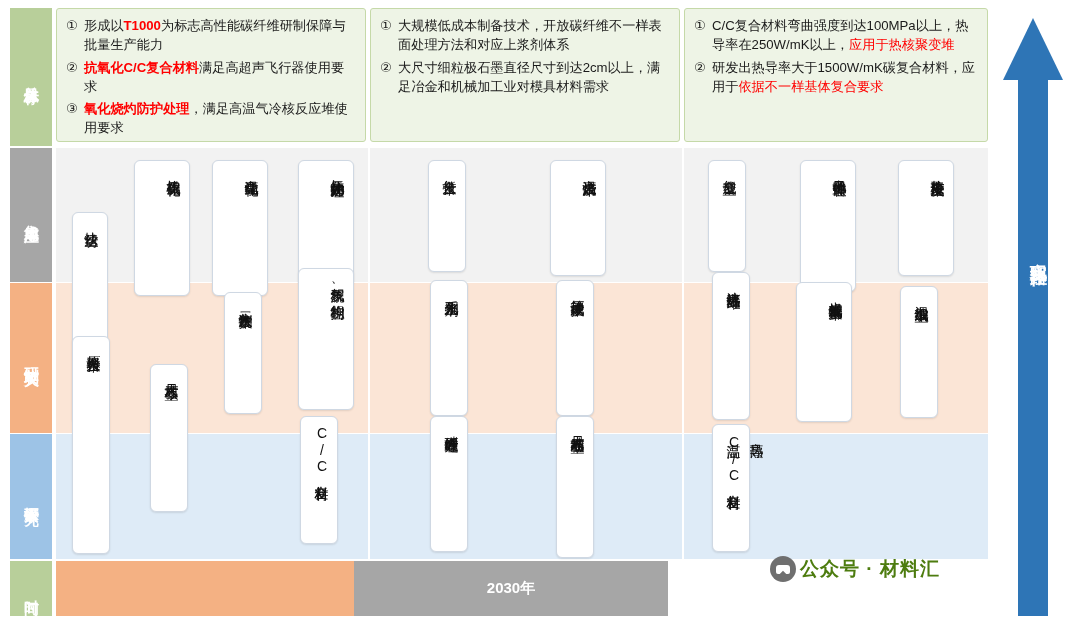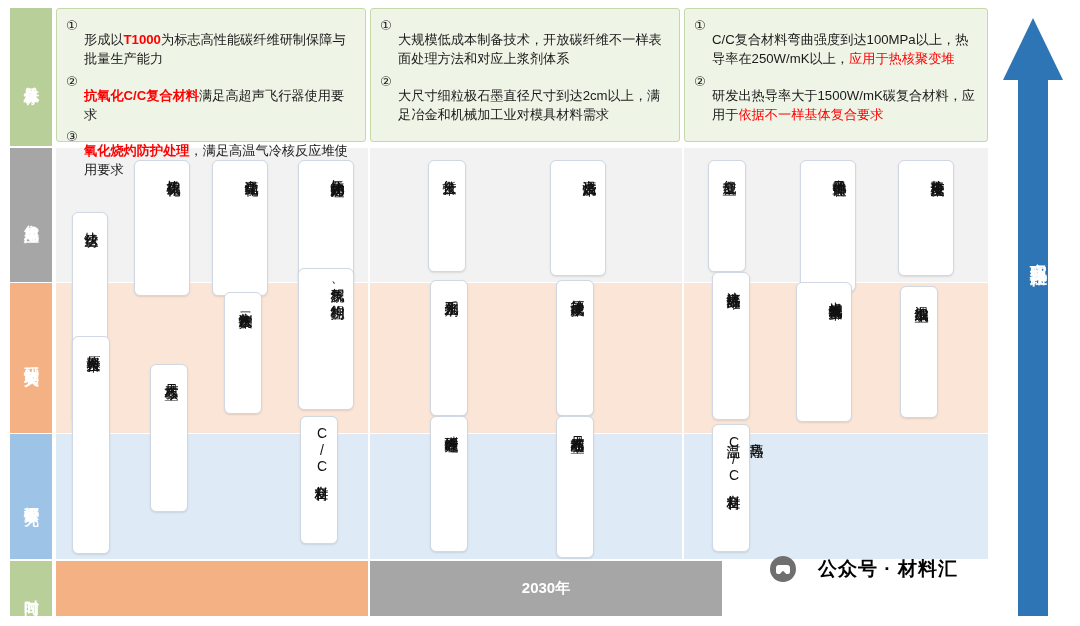--- a/index.html
+++ b/index.html
@@ -40,21 +40,21 @@
 
   
   .goalbox{
     position:absolute;top:8px;height:134px;
     background:#eef4e6;border:1px solid #c5d9a8;border-radius:3px;
     box-sizing:border-box;padding:7px 9px 4px 9px;
     font-size:13.2px;line-height:1.46;color:#1a1a1a;
   }
   .goalbox .item{display:flex;margin-bottom:3px;}
   .goalbox .num{flex:0 0 18px;}
-  .goalbox .txt{flex:1 1 auto;margin-top:14px;}
+  .goalbox .txt{flex:1 1 auto;}
   .red{color:#ff0000;}
   .redb{color:#ff0000;font-weight:bold;}
   .uline{}
 
   
   .vcard{
     position:absolute;
     background:#ffffff;border:1px solid #cfd8e3;border-radius:6px;
     box-sizing:border-box;
     writing-mode:vertical-rl;
@@ -68,40 +68,40 @@
     overflow:hidden;
   }
 
   
   .timecell{
     position:absolute;top:561px;height:55px;
     display:flex;align-items:center;justify-content:center;
     color:#ffffff;font-weight:bold;font-size:15px;
   }
   .t1{left:56px;width:312px;background:#f4b183;}
-  .t2{left:370px;width:352px;background:#a6a6a6;}
+  .t2{left:354px;width:314px;background:#a6a6a6;}
   .t3{left:684px;width:304px;background:#b8cf9a;}
 
   
   .arrowcol{position:absolute;left:996px;top:10px;width:78px;height:606px;}
   .arrow-shaft{position:absolute;left:22px;top:66px;width:30px;height:540px;background:#2e75b6;}
   .arrow-head{position:absolute;left:7px;top:8px;width:0;height:0;
     border-left:30px solid transparent;border-right:30px solid transparent;
     border-bottom:62px solid #2e75b6;}
   .arrow-text{
     position:absolute;left:30px;top:240px;width:24px;
     writing-mode:vertical-rl;text-orientation:upright;
     color:#ffffff;font-weight:bold;font-size:17px;letter-spacing:2px;
   }
 
   
   .watermark{
     position:absolute;left:770px;top:556px;
-    display:flex;align-items:flex-start;gap:22px;
-    color:#000000;font-size:19px;font-weight:bold;letter-spacing:1px;
+    display:flex;align-items:flex-start;gap:4px;
+    color:#4d7c0f;font-size:19px;font-weight:bold;letter-spacing:1px;
   }
   .wm-logo{
     width:26px;height:26px;border-radius:50%;
     background:#6f6f6f;position:relative;flex:0 0 26px;
   }
   .wm-logo:before{
     content:"";position:absolute;left:6px;top:9px;width:14px;height:9px;
     background:#ffffff;border-radius:3px 3px 2px 2px;
   }
   .wm-logo:after{

